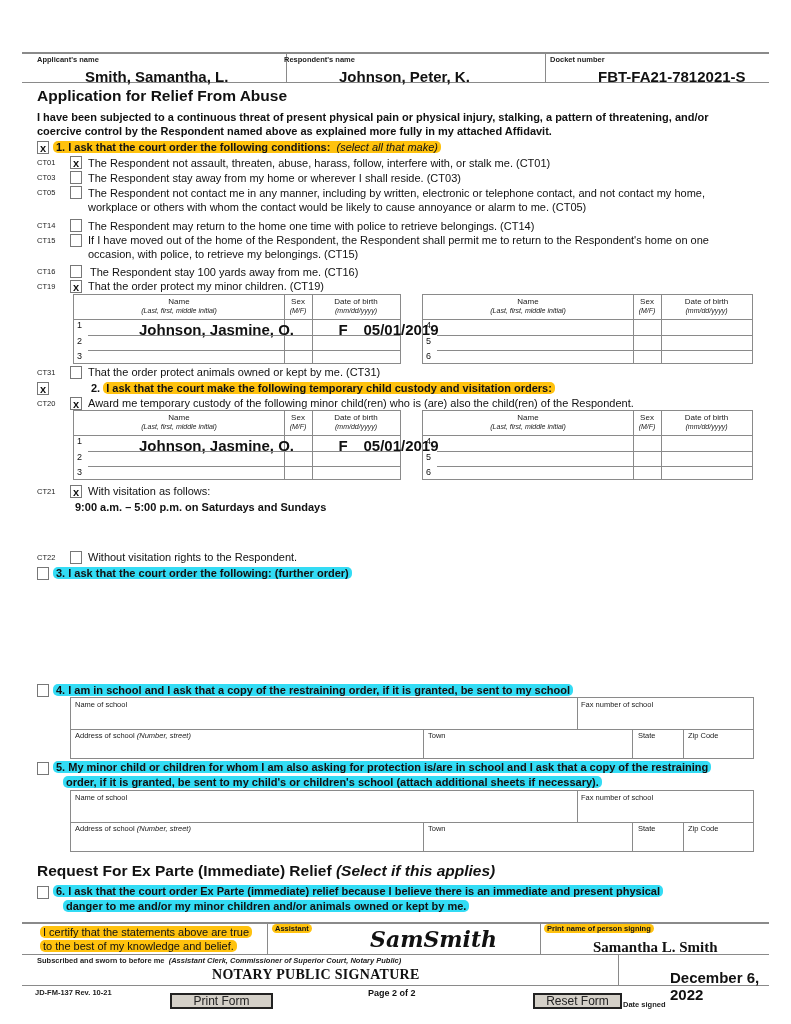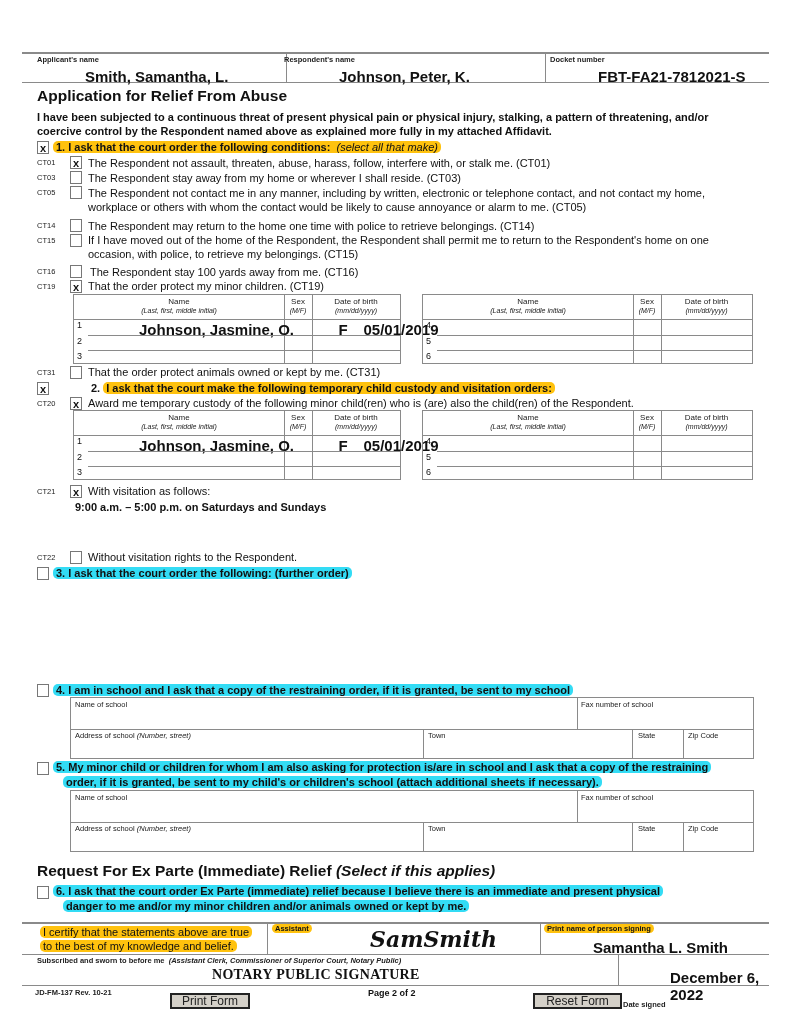--- a/index.html
+++ b/index.html
@@ -233,26 +233,26 @@
 <div class="vline" style="left:618px; top:955px; height:30px;"></div>
 
 <div class="line" style="left:40px; top:925px; line-height:14px;">
   <div><span class="hl-y">I certify that the statements above are true</span></div>
   <div><span class="hl-y">to the best of my knowledge and belief.</span></div>
 </div>
 <div class="abs" style="left:272px; top:924px; font-size:7.5px;"><span class="hl-y">Assistant</span></div>
 <div class="abs sig" style="left:350px; top:926px;margin-left:20px;">SamSmith</div>
 
 <div class="abs" style="left:544px; top:924px; font-size:7.5px;"><span class="hl-y">Print name of person signing</span></div>
-<div class="abs val" style="left:548px; top:939px;">Samantha L. Smith</div>
+<div class="abs val" style="left:548px; top:939px;font-family:Liberation Serif, serif;">Samantha L. Smith</div>
 
 <div class="abs tiny" style="left:37px; top:956px;">
   <span>Subscribed and sworn to before me</span>&nbsp;
   <i>(Assistant Clerk, Commissioner of Superior Court, Notary Public)</i>
 </div>
 <div class="abs notary" style="left:212px; top:967px;">NOTARY PUBLIC SIGNATURE</div>
 <div class="abs tiny" style="left:623px; top:956px;margin-top:44px;">Date signed</div>
 <div class="abs val" style="left:625px; top:969px;">December 6, 2022</div>
 
 <div class="abs tiny" style="left:35px; top:988px;">JD-FM-137  Rev. 10-21</div>
 <div class="abs bold" style="left:368px; top:988px; font-size:9px;">Page 2 of 2</div>
-<button class="btn" style="left:170px; top:993px; width:80px; height:16px;">Print Form</button>
+<button class="btn" style="left:170px; top:993px; width:103px; height:16px;">Print Form</button>
 <button class="btn" style="left:533px; top:993px; width:89px; height:16px;">Reset Form</button>
 
 </body></html>

